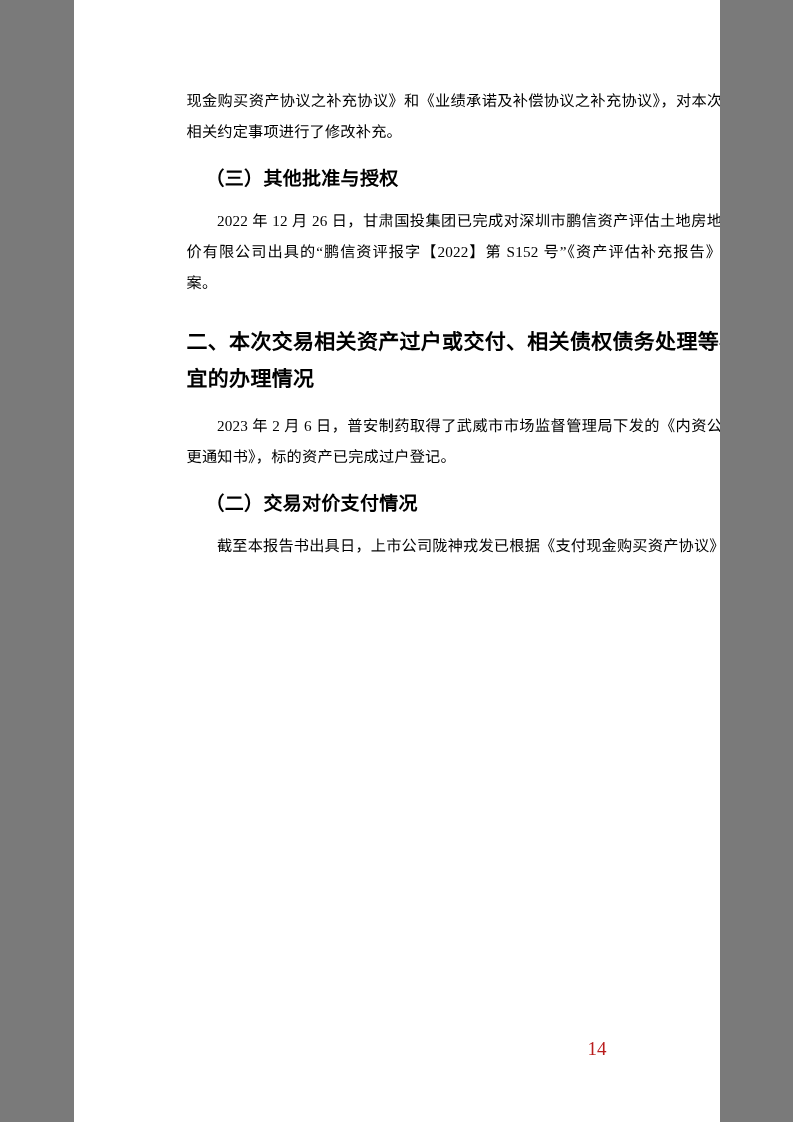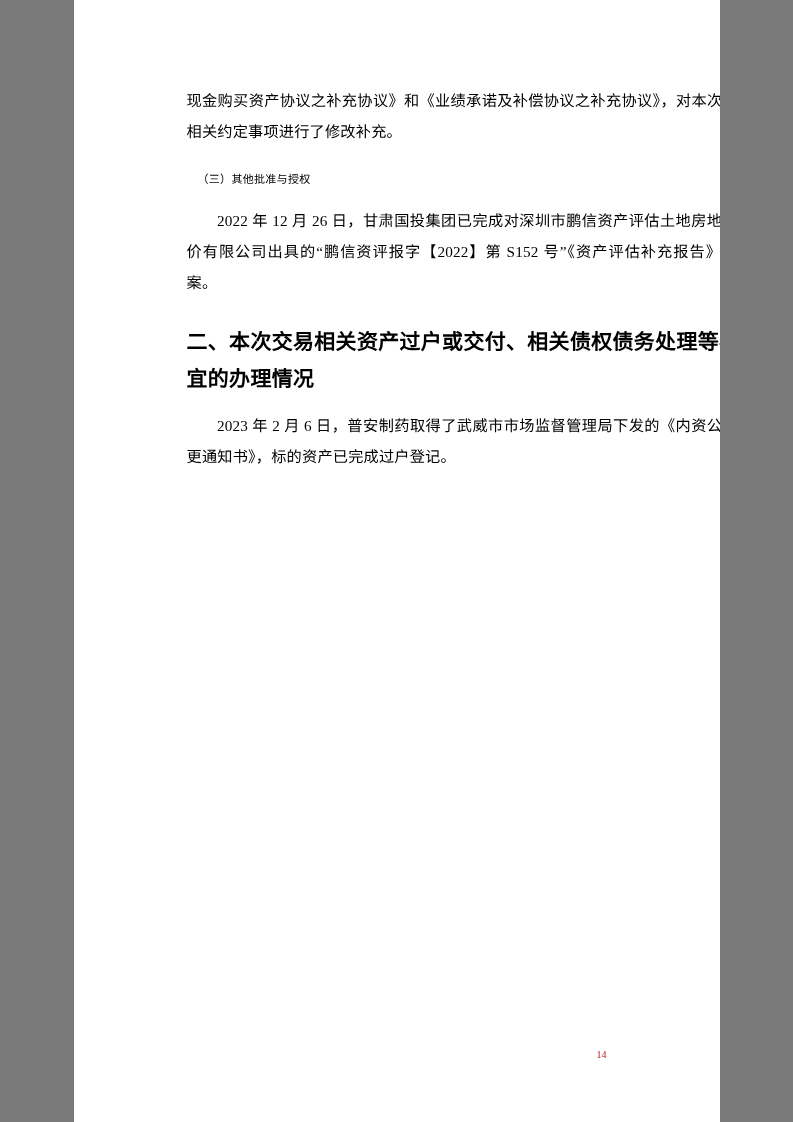--- a/index.html
+++ b/index.html
@@ -36,42 +36,42 @@
     text-align: justify;
     text-justify: inter-ideograph;
     text-indent: 2em;
     margin-bottom: 9px;
     letter-spacing: 0.2px;
   }
   .para.noindent {
     text-indent: 0;
   }
   .h-sub {
-    font-size: 11px;
-    font-weight: normal;
+    font-size: 19px;
+    font-weight: bold;
     line-height: 32px;
     margin-top: 16px;
     margin-bottom: 10px;
     text-indent: 1em;
     letter-spacing: 0.3px;
   }
   .h-main {
     font-size: 21px;
     font-weight: bold;
     line-height: 37px;
     margin-top: 26px;
     margin-bottom: 12px;
     text-indent: 0;
     letter-spacing: 0.3px;
   }
   .page-number {
     position: absolute;
     right: 113px;
     bottom: 62px;
-    font-size: 10px;
+    font-size: 19px;
     color: #b91c1c;
     font-family: "Liberation Serif", serif;
   }
 </style>
 </head>
 <body>
 
 <div class="page">
   <div class="page-inner">
 
@@ -83,18 +83,20 @@
 
     <p class="para">2022 年 12 月 26 日，甘肃国投集团已完成对深圳市鹏信资产评估土地房地产估价有限公司出具的“鹏信资评报字【2022】第 S152 号”《资产评估补充报告》的备案。</p>
 
 
 
     <h2 class="h-main">二、本次交易相关资产过户或交付、相关债权债务处理等事宜的办理情况</h2>
 
 
     <p class="para">2023 年 2 月 6 日，普安制药取得了武威市市场监督管理局下发的《内资公司变更通知书》，标的资产已完成过户登记。</p>
 
+    <h3 class="h-sub">（二）交易对价支付情况</h3>
 
+    <p class="para">截至本报告书出具日，上市公司陇神戎发已根据《支付现金购买资产协议》</p>
 
   </div>
 
   <div class="page-number">14</div>
 </div>
 
 </body></html>

